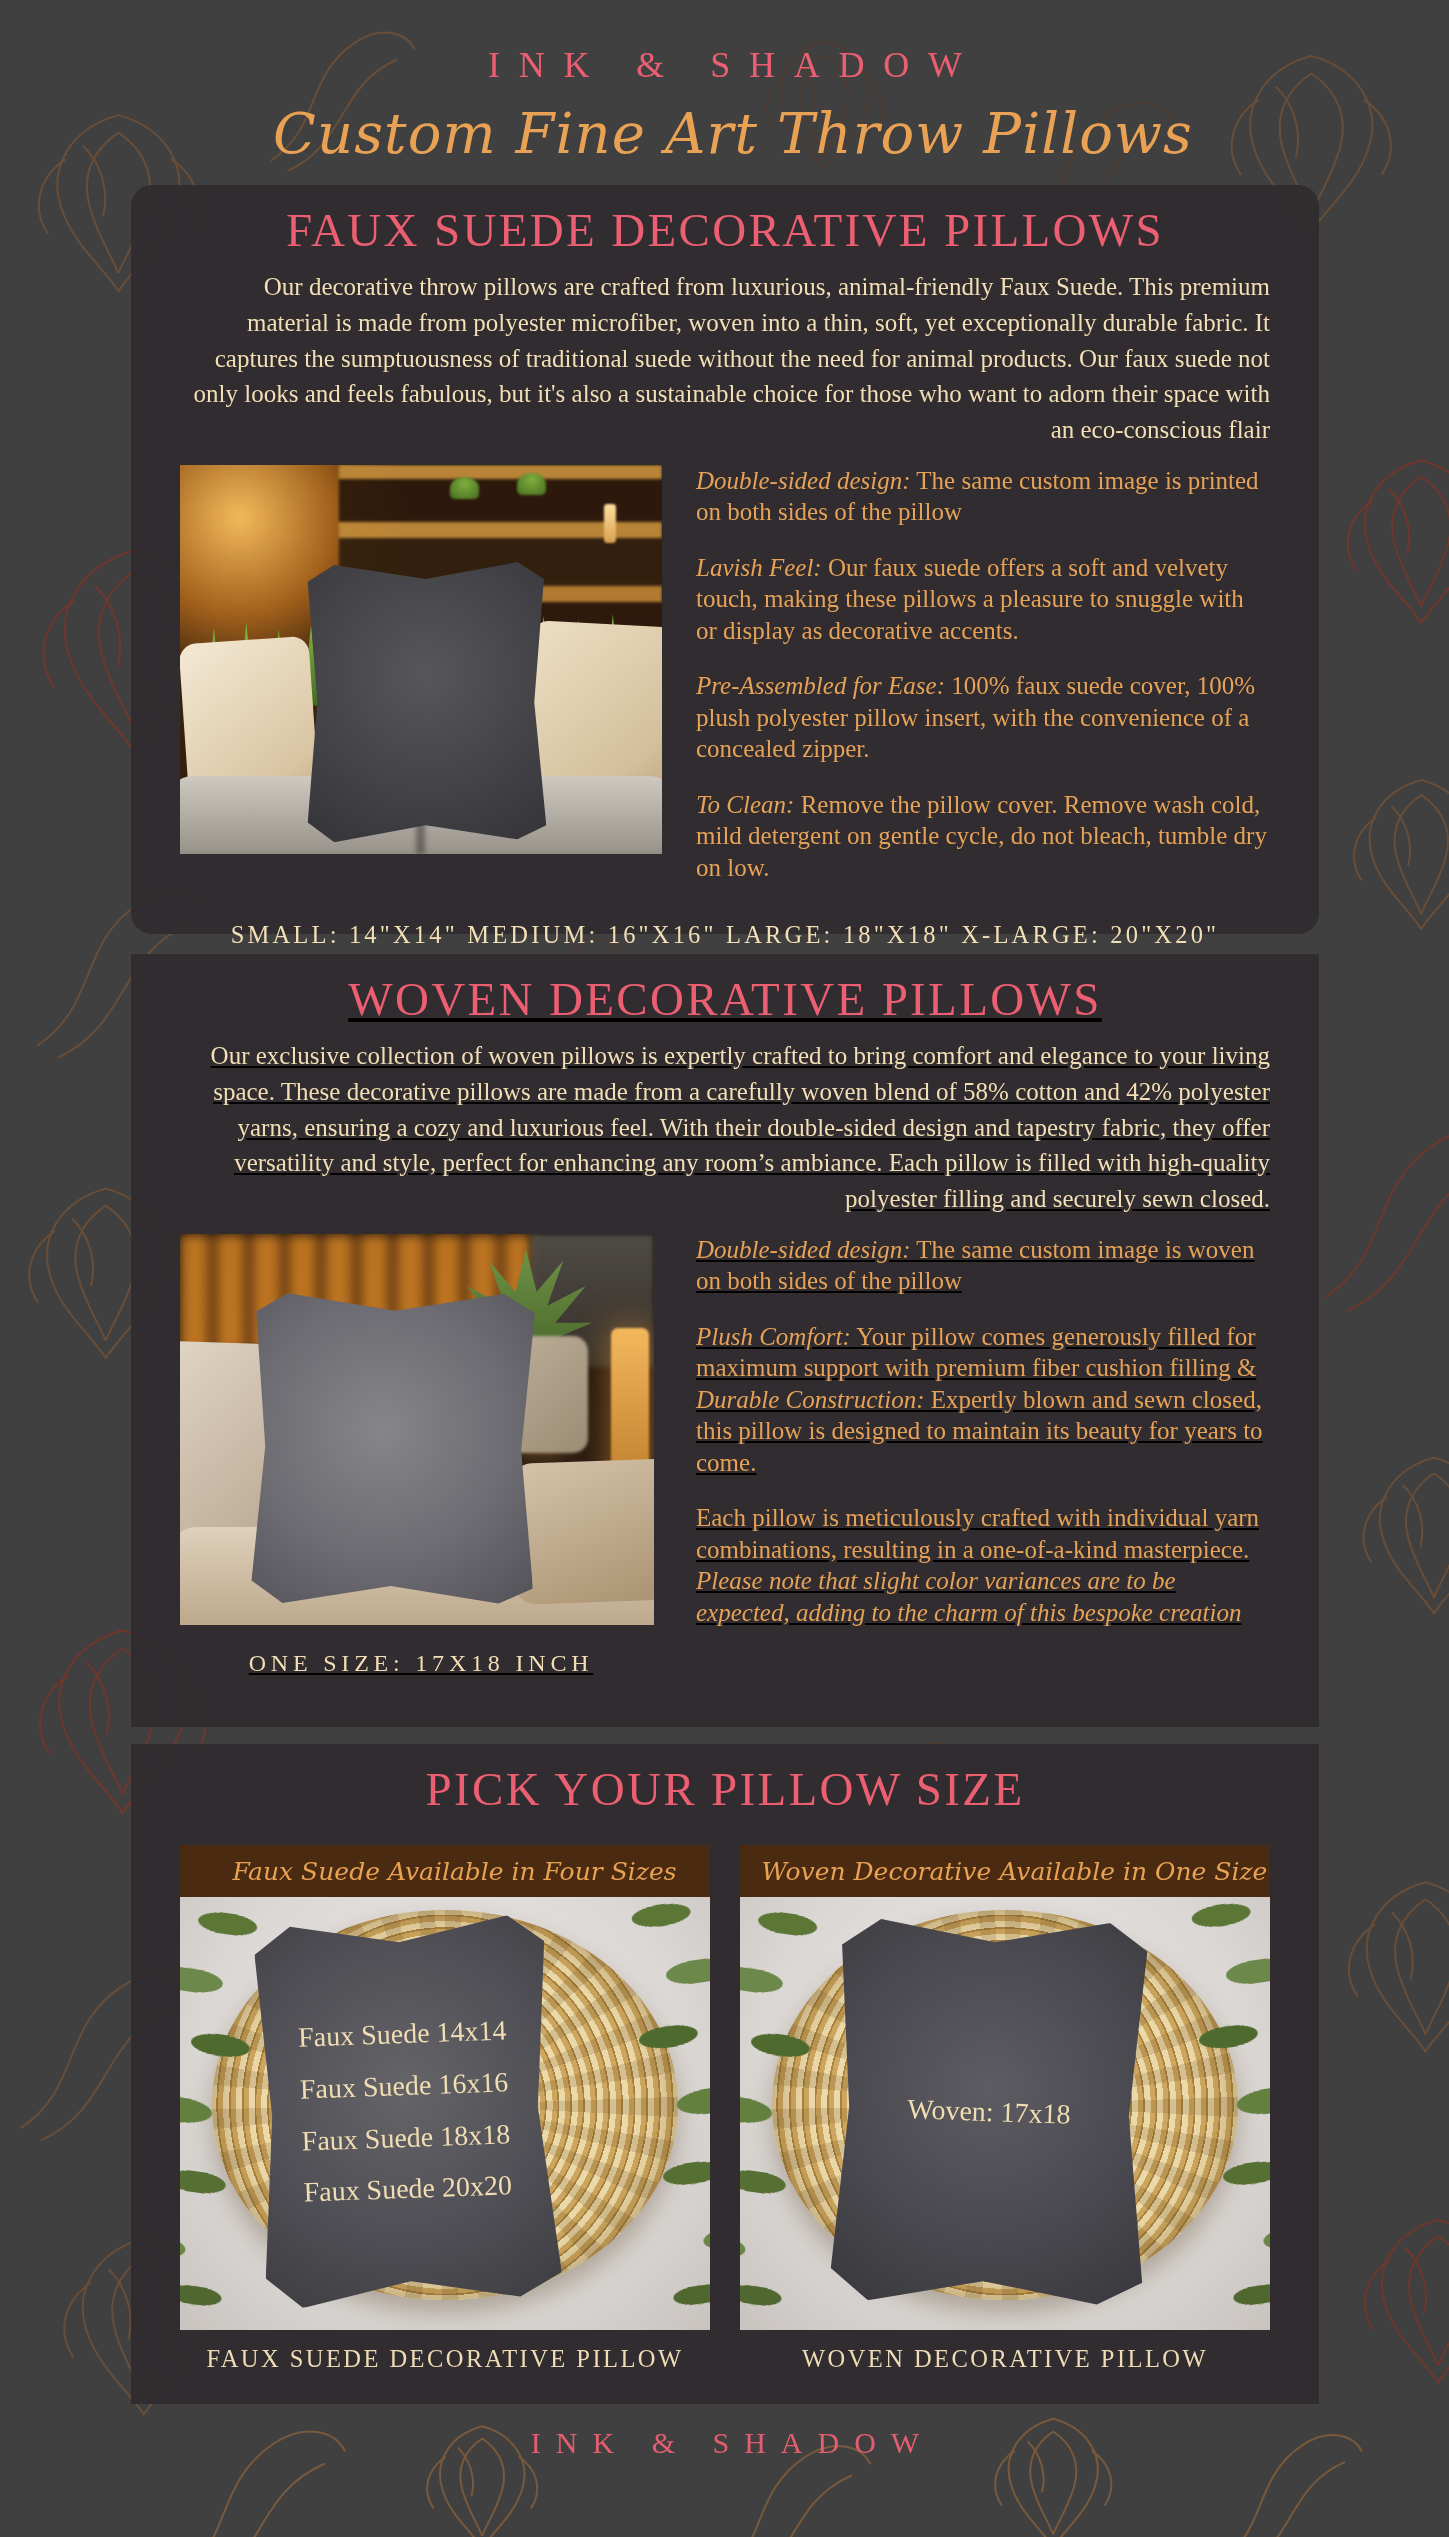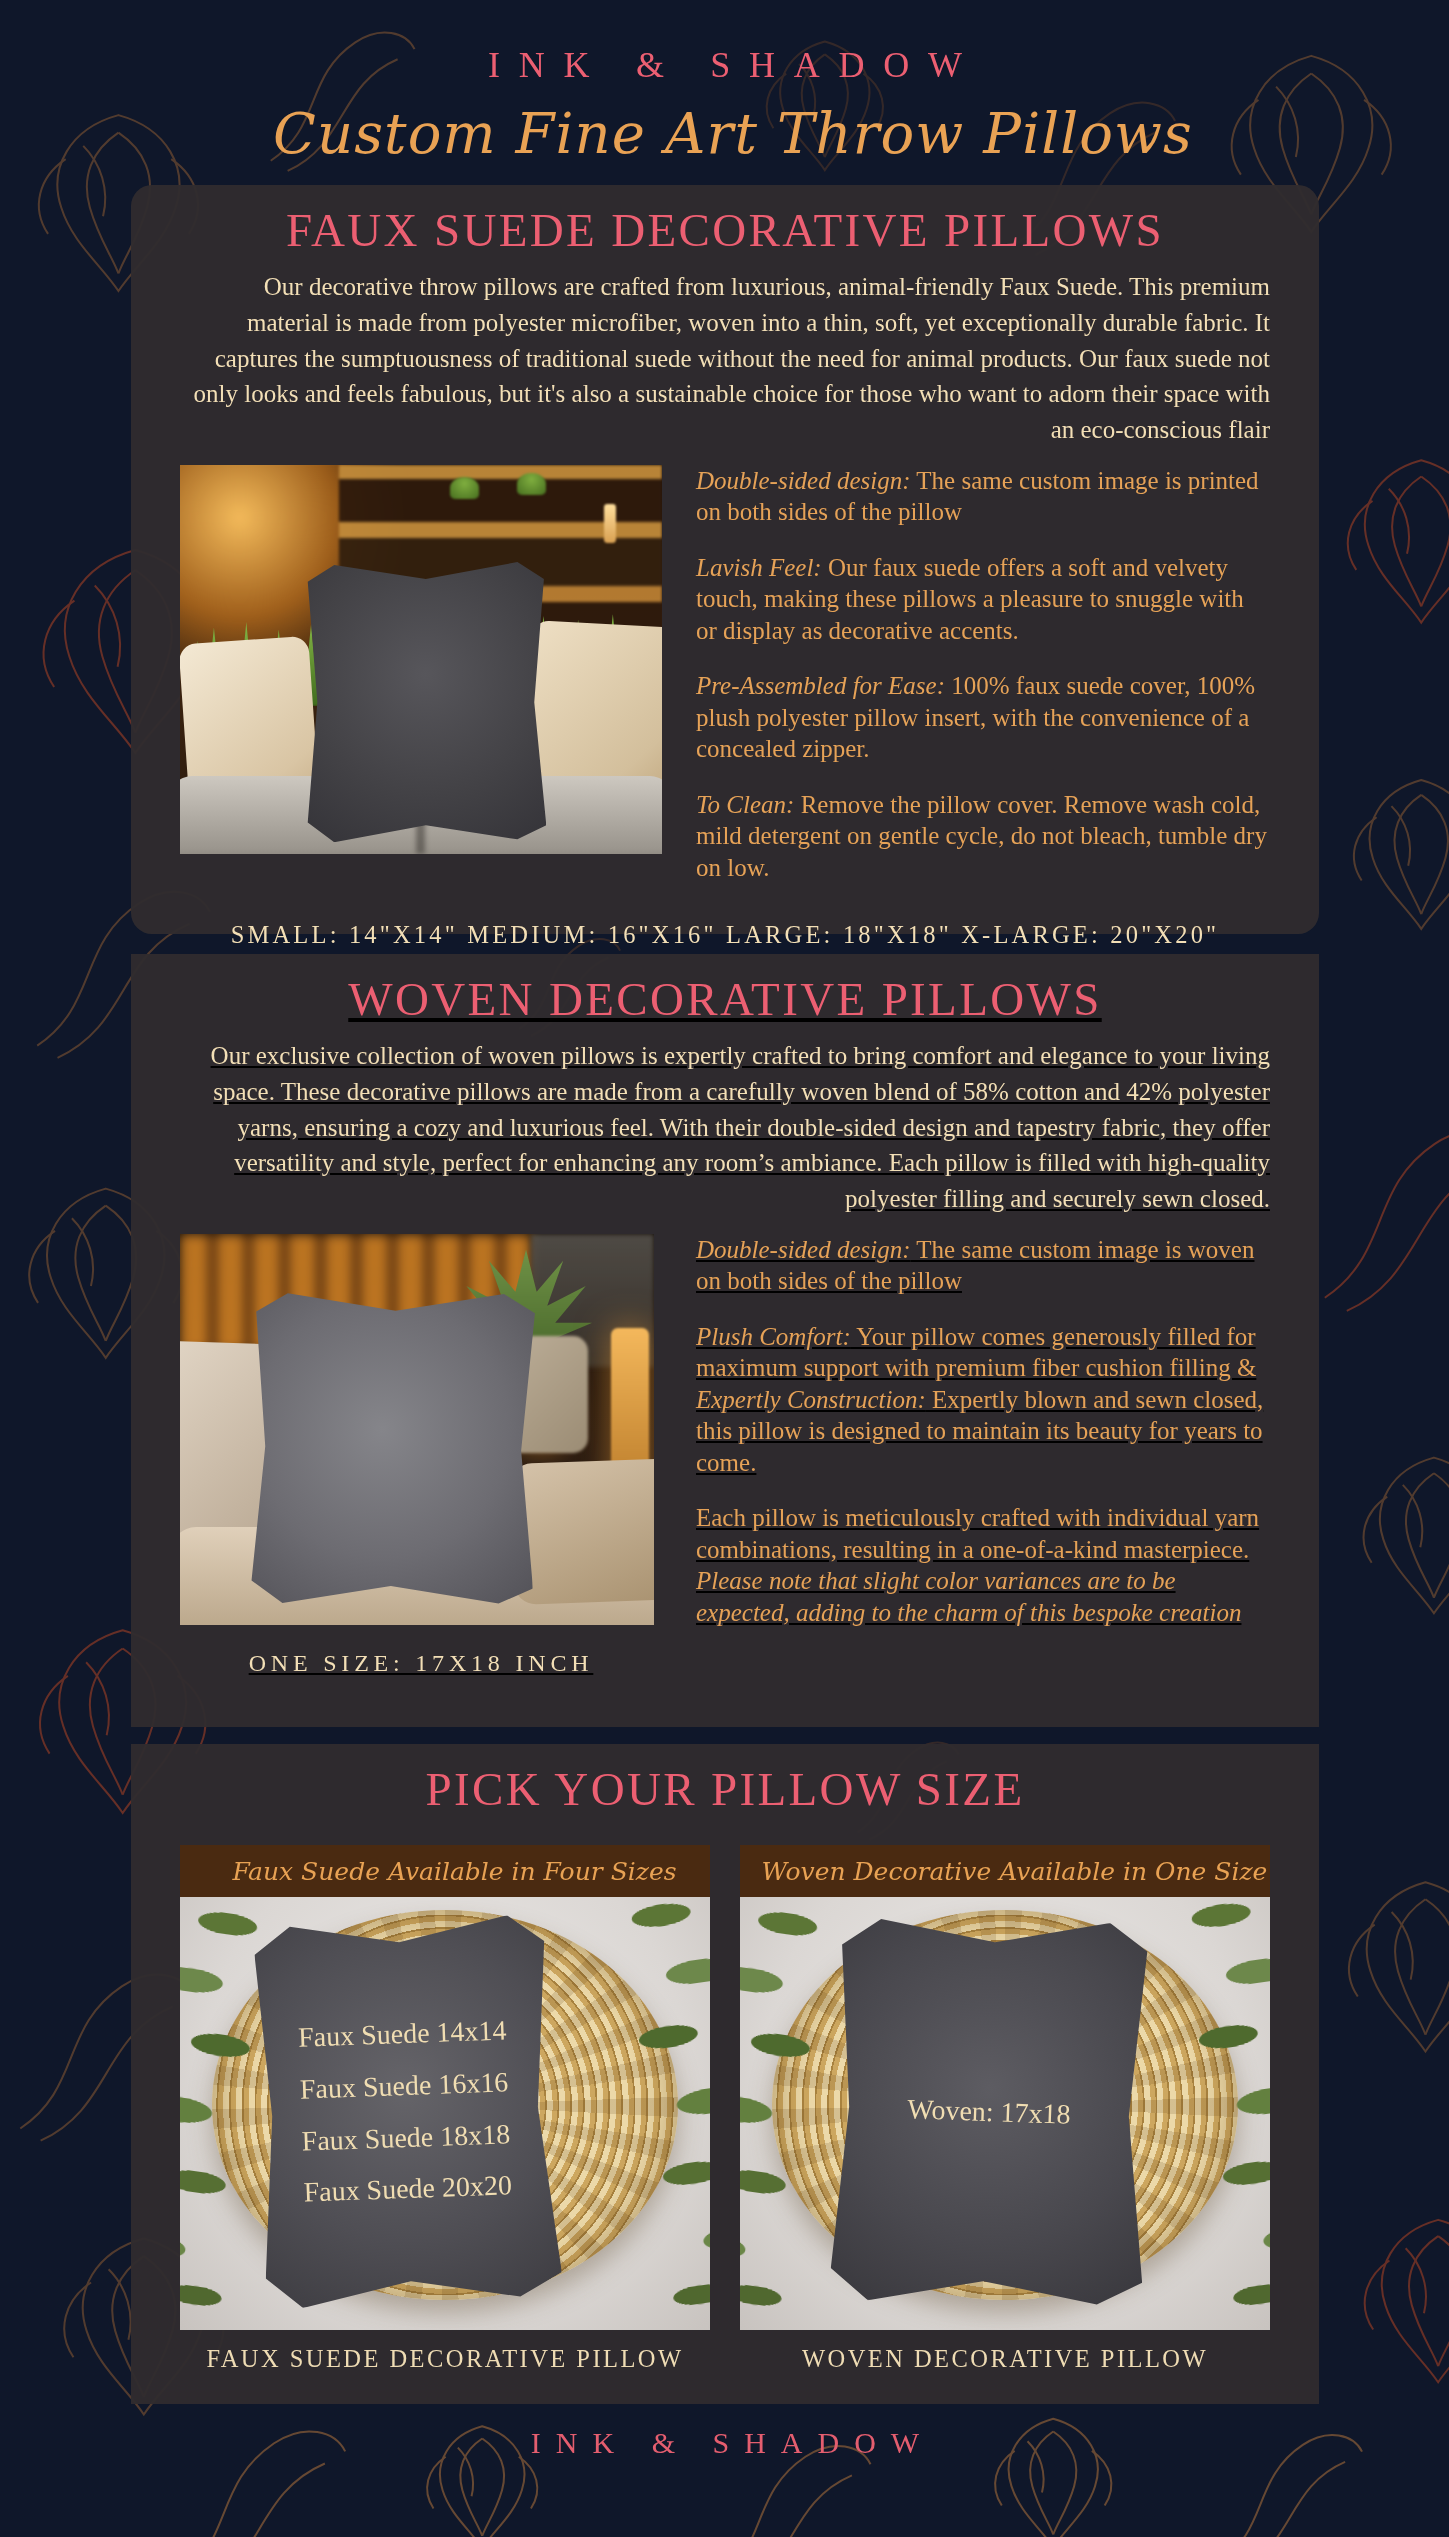--- a/index.html
+++ b/index.html
@@ -1,17 +1,17 @@
 <!DOCTYPE html>
 <html style="font-size:13.5px"><head>
 <meta charset="utf-8">
 <style>
   html,body{margin:0;padding:0;background:#2a1a17;}
   .page{position:relative;width:1450px;height:2538px;overflow:hidden;
-        background:#0f172a;font-family:"Liberation Serif",serif;}
+        background:#404040;font-family:"Liberation Serif",serif;}
   .bg-pattern{position:absolute;inset:0;z-index:0;}
   .bg-pattern path{fill:none;stroke-width:2;vector-effect:non-scaling-stroke;}
   .mot-b{stroke:#8a5a33;opacity:.55;}
   .mot-r{stroke:#7c3526;opacity:.8;}
   .mot-g{stroke:#a06a3a;opacity:.6;}
   .mot-f{stroke:#5a3a28;opacity:.5;}
 
   .content{position:relative;z-index:2;}
 
   
@@ -249,21 +249,21 @@
             <div class="p2-backcush"></div>
             <div class="p2-cush"></div>
             <div class="p2-seat"></div>
             <div class="p2-arm"></div>
             <div class="p2-pillow"></div>
           </div>
           <div class="under-img">ONE SIZE: 17X18 INCH</div>
         </div>
         <div class="features">
           <p class="feature"><span class="lead">Double-sided design:</span><span> The same custom image is woven on both sides of the pillow</span></p>
-          <p class="feature"><span class="lead">Plush Comfort:</span><span> Your pillow comes generously filled for maximum support with premium fiber cushion filling  &amp; </span><span class="lead">Expertly Construction:</span><span> Expertly blown and sewn closed, this pillow is designed to maintain its beauty for years to come.</span></p>
+          <p class="feature"><span class="lead">Plush Comfort:</span><span> Your pillow comes generously filled for maximum support with premium fiber cushion filling  &amp; </span><span class="lead">Durable Construction:</span><span> Expertly blown and sewn closed, this pillow is designed to maintain its beauty for years to come.</span></p>
           <p class="feature"><span>Each pillow is meticulously crafted with individual yarn combinations, resulting in a one-of-a-kind masterpiece. </span><span class="lead">Please note that slight color variances are to be expected, adding to the charm of this bespoke creation</span></p>
         </div>
       </div>
     </div>
 
     <div class="panel panel3">
       <h2 class="sec-title">PICK YOUR PILLOW SIZE</h2>
 
       <div class="cols">
 

